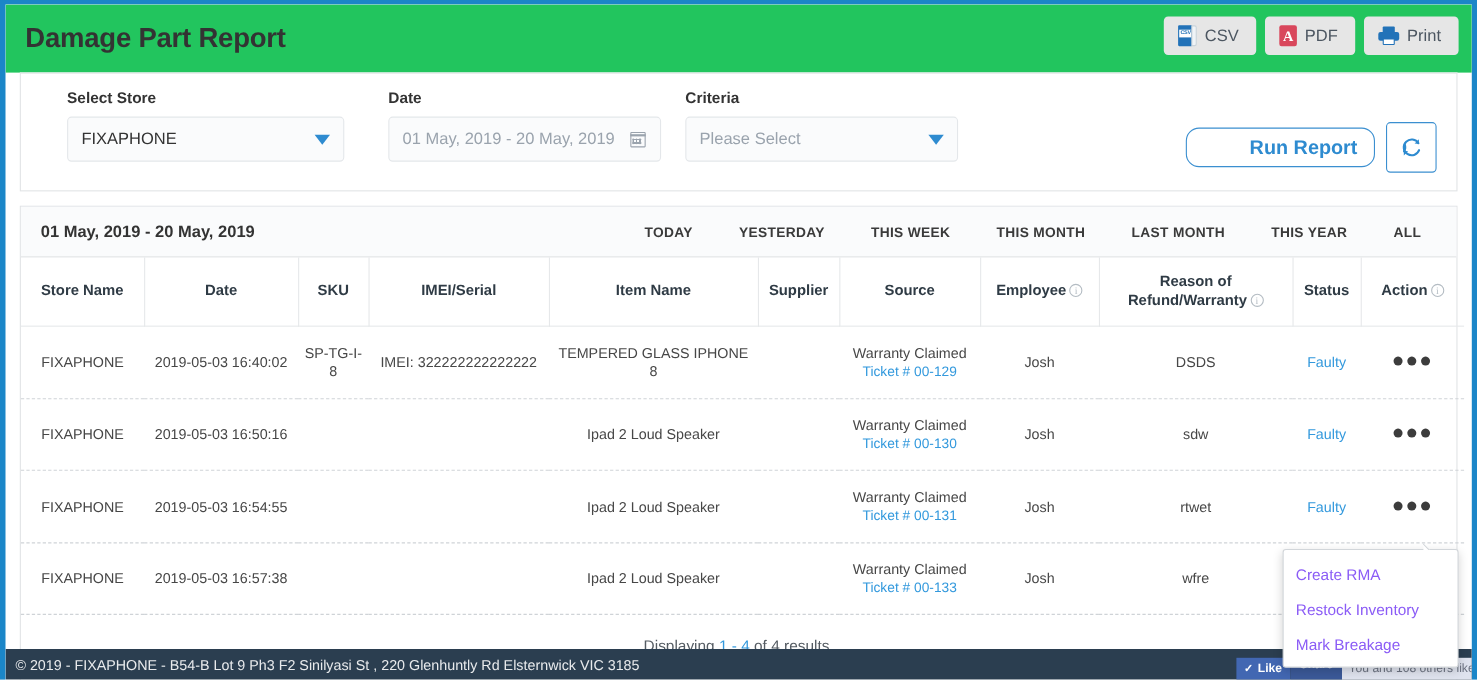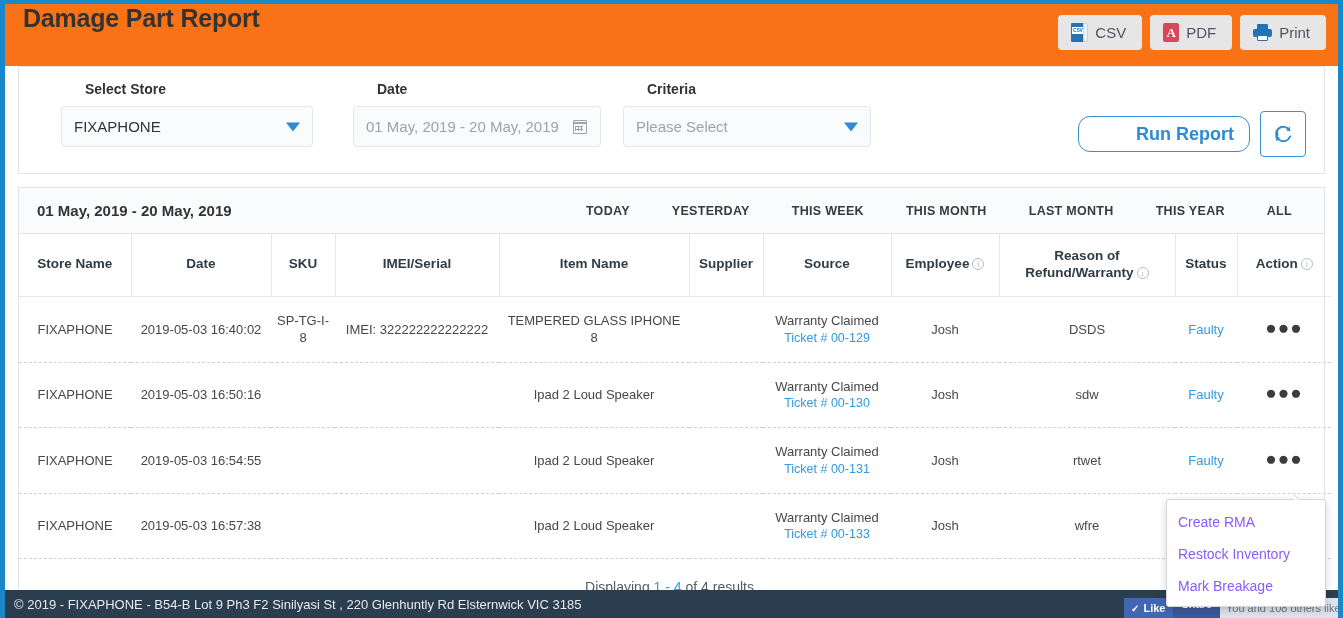--- a/index.html
+++ b/index.html
@@ -17,23 +17,23 @@
     border-left: 5px solid #1b86c8;
     border-right: 5px solid #1b86c8;
     border-top: 4px solid #1b86c8;
     overflow: hidden;
   }
 
   
   .page-header {
     position: relative;
     height: 62px;
-    background: #f97316;
+    background: #22c55e;
     padding: 0 18px;
-    display: flex; 
+    display: flex; align-items: center;
   }
   .page-title {
     font-size: 25px;
     font-weight: bold;
     color: #333333;
     letter-spacing: -0.2px;
   }
   .header-actions {
     position: absolute;
     right: 12px; top: 11px;
@@ -103,21 +103,20 @@
     margin: 0 13px;
     padding: 14px 18px 22px 18px;
     position: relative;
     height: 108px;
   }
   .filter-row { display: flex; align-items: flex-start; }
   .field-group { display: flex; flex-direction: column; }
   .field-label {
     font-size: 14px; font-weight: bold; color: #333333;
     margin-bottom: 9px;
-    margin-left: 24px;
   }
   .control {
     height: 41px;
     border: 1px solid #e4e7ea;
     border-radius: 4px;
     background: #fafbfc;
     display: flex; align-items: center;
     padding: 0 12px;
     font-size: 15px;
     position: relative;

